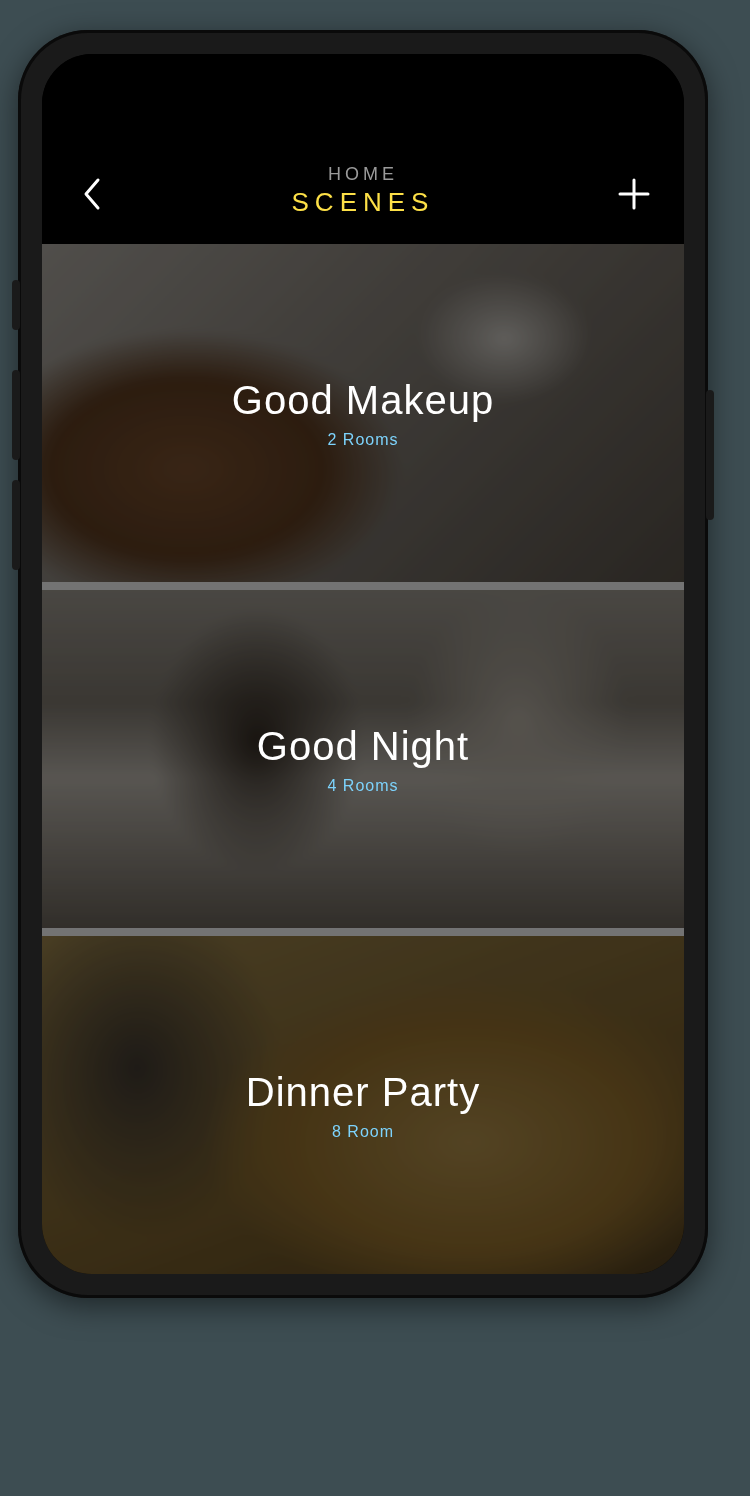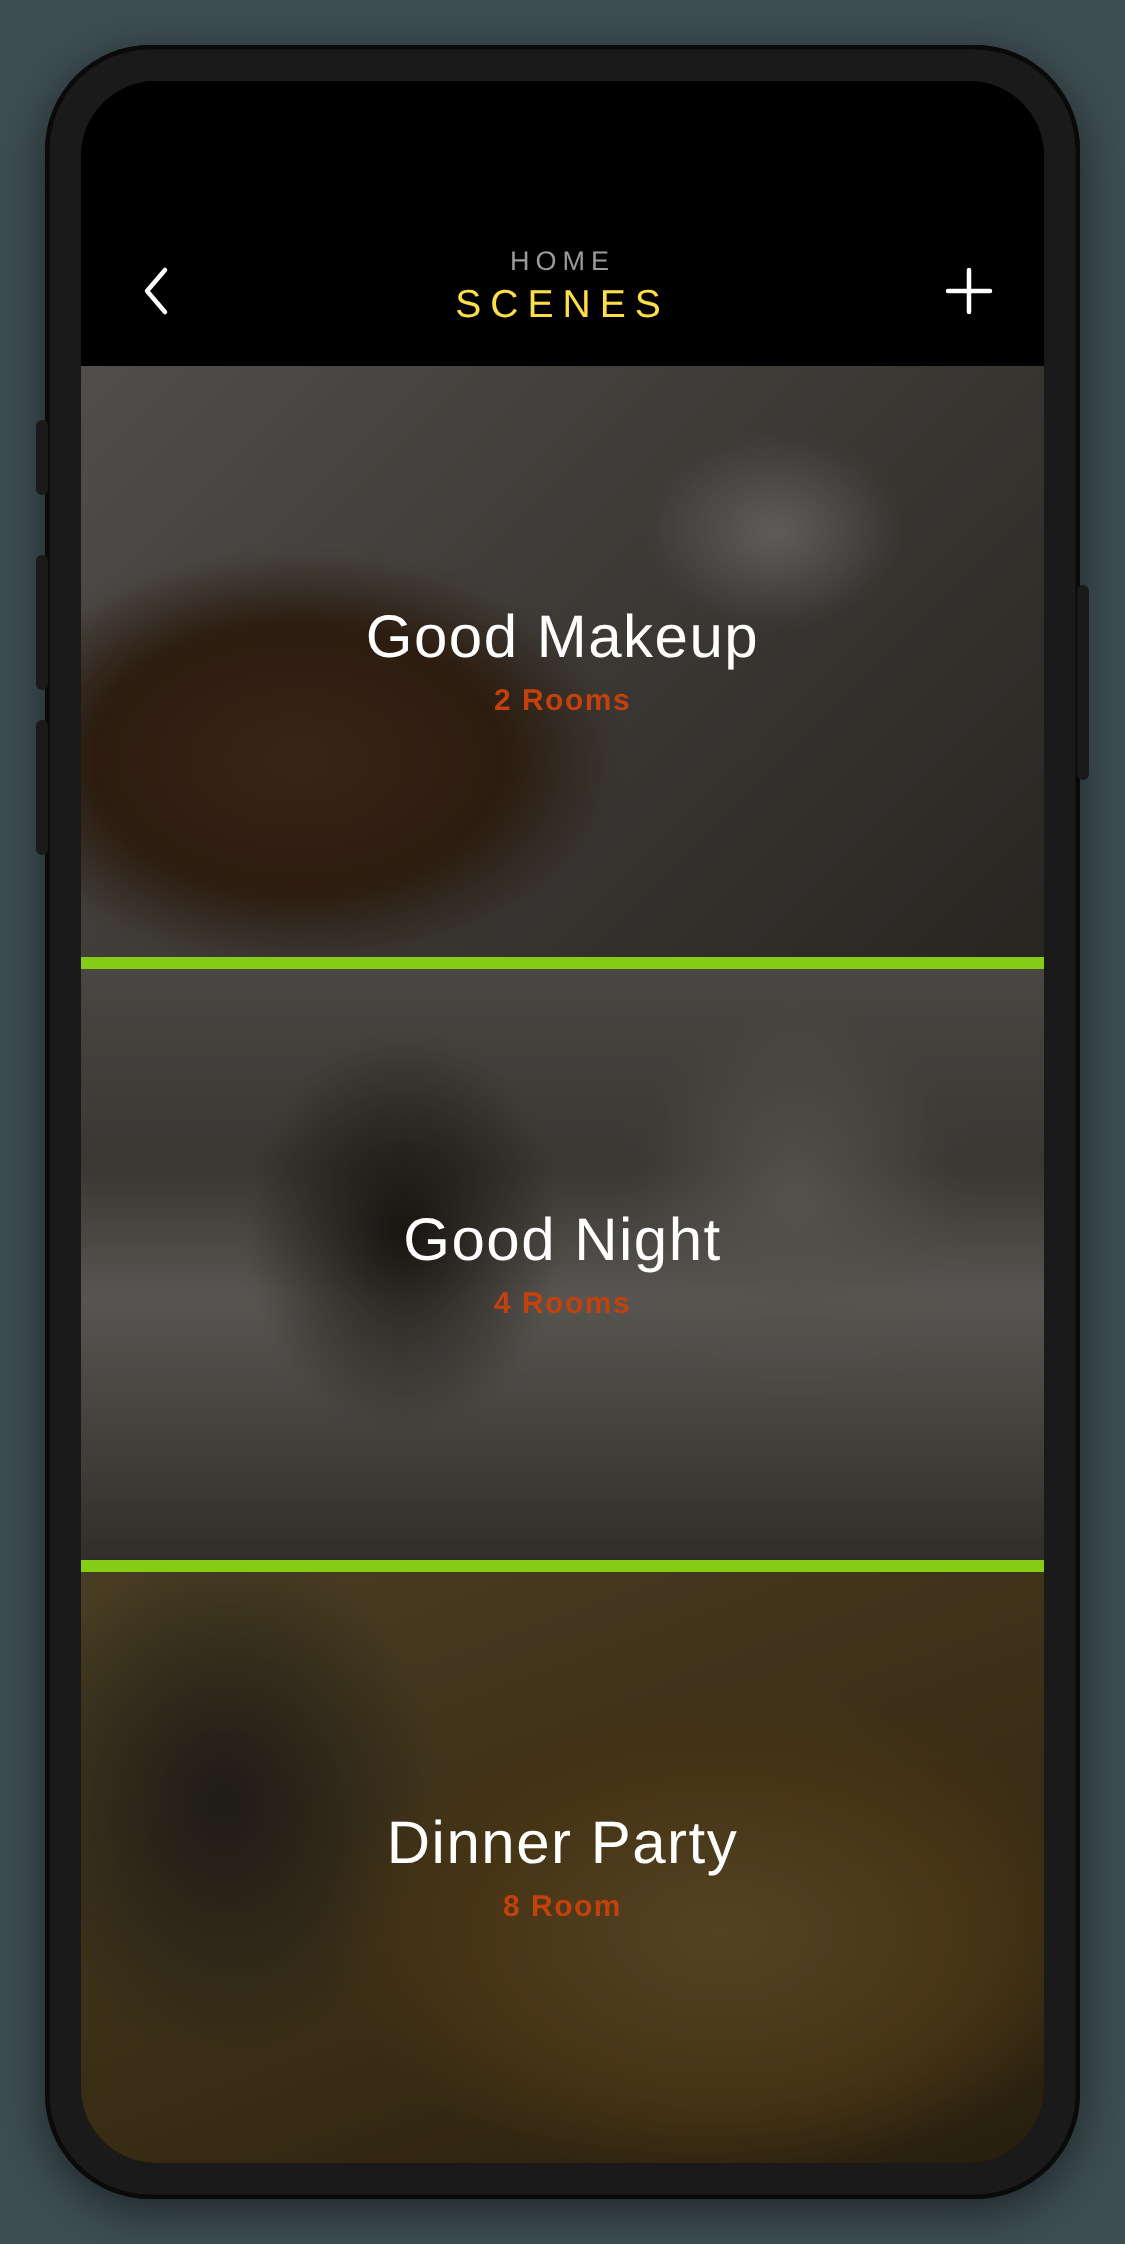--- a/index.html
+++ b/index.html
@@ -6,23 +6,23 @@
   html, body {
     width: 750px;
     height: 1496px;
     background: #3d4d52;
     font-family: -apple-system, "Helvetica Neue", Arial, sans-serif;
     overflow: hidden;
   }
   .phone-frame {
     position: absolute;
     top: 30px;
-    left: 30px;
+    left: 18px;
     width: 690px;
-    height: 1436px;
+    height: 1268px;
     background: #1a1a1a;
     border-radius: 70px;
     box-shadow: 0 0 0 3px #0a0a0a inset, 0 8px 30px rgba(0,0,0,0.5);
   }
   .side-button {
     position: absolute;
     background: #1a1a1a;
     border-radius: 4px;
   }
   .sb-left-1 { left: -6px; top: 250px; width: 8px; height: 50px; }
@@ -96,21 +96,21 @@
     display: flex;
     flex-direction: column;
   }
   .scene-card {
     flex: 1;
     position: relative;
     display: flex;
     flex-direction: column;
     align-items: center;
     justify-content: center;
-    border-top: 8px solid #84cc16;
+    border-top: 8px solid #737373;
     overflow: hidden;
     cursor: pointer;
   }
   .scene-card:first-child { border-top: none; }
   .scene-bg {
     position: absolute;
     inset: 0;
     filter: blur(4px) brightness(0.55);
     transform: scale(1.1);
   }
@@ -121,23 +121,23 @@
   }
   .scene-title {
     position: relative;
     color: #fff;
     font-size: 40px;
     font-weight: 300;
     letter-spacing: 1px;
   }
   .scene-sub {
     position: relative;
-    color: #c2410c;
-    font-size: 20px;
-    font-weight: 700;
+    color: #7dd3fc;
+    font-size: 16px;
+    font-weight: 400;
     margin-top: 8px;
     letter-spacing: 1px;
   }
 
   
   .bg-morning {
     background:
       radial-gradient(ellipse 280px 180px at 25% 65%, #8a5a34 0%, #6b4526 45%, transparent 70%),
       radial-gradient(ellipse 120px 90px at 70% 30%, #e8e4dd 0%, transparent 65%),
       linear-gradient(135deg, #c8c3bb 0%, #9d968d 40%, #5f574d 100%);

